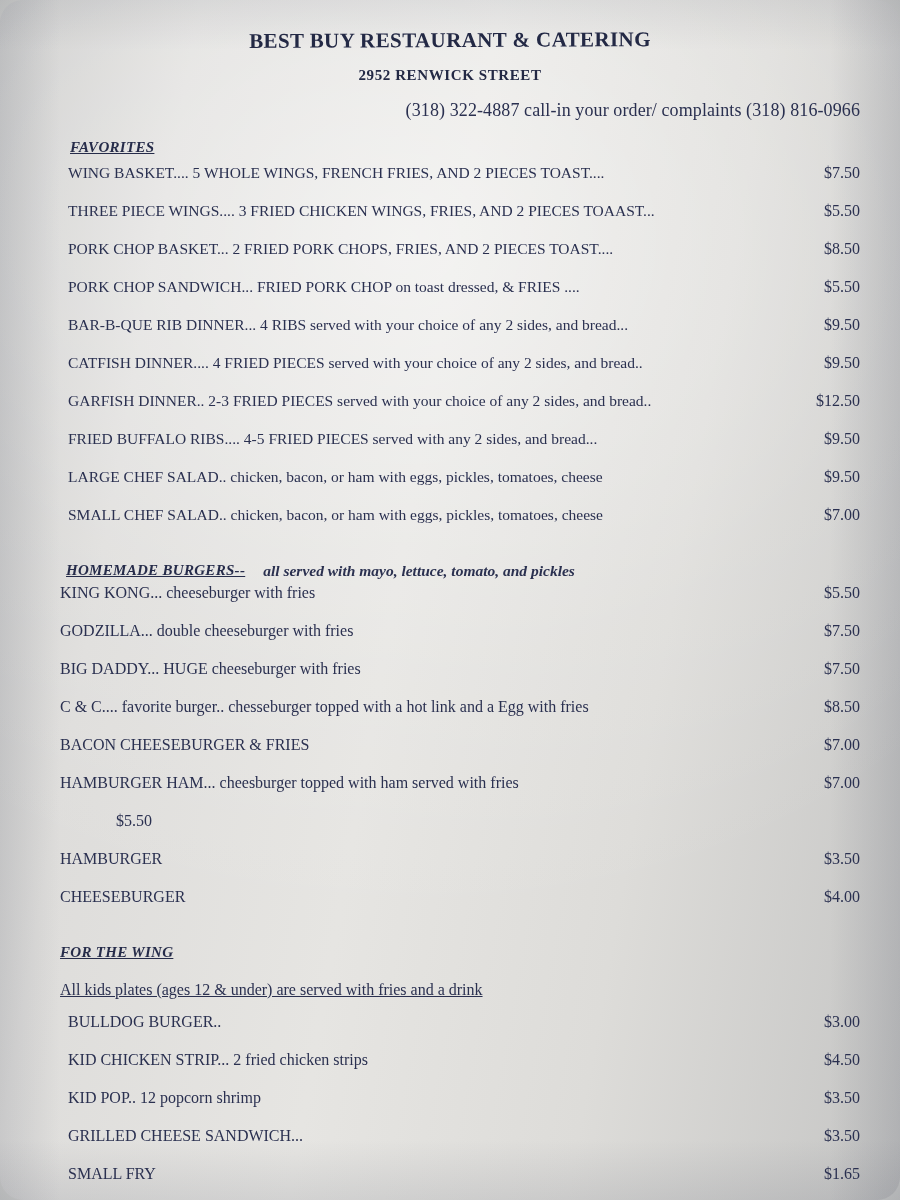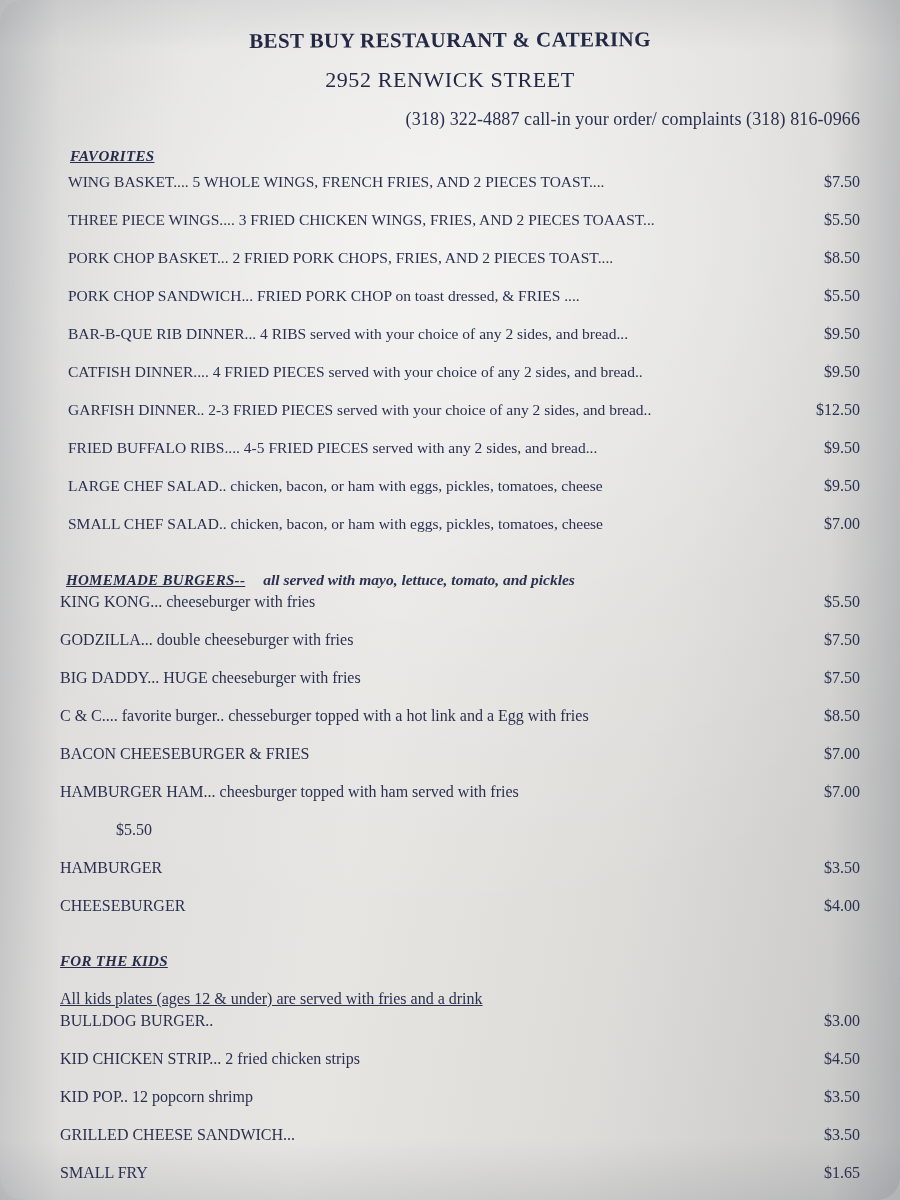--- a/index.html
+++ b/index.html
@@ -44,22 +44,22 @@
     text-align: center;
     font-weight: bold;
     font-size: 21px;
     letter-spacing: 0.4px;
     color: #232945;
     margin: 6px 0 0 0;
     font-family: "Liberation Serif", serif;
   }
   .subtitle {
     text-align: center;
-    font-weight: normal;
-    font-size: 22px;
+    font-weight: bold;
+    font-size: 15px;
     letter-spacing: 0.6px;
     color: #232945;
     margin: 14px 0 0 0;
   }
   .phone {
     text-align: right;
     font-size: 18px;
     color: #2a3050;
     margin: 16px 0 0 0;
     letter-spacing: 0.1px;
@@ -70,21 +70,21 @@
     font-weight: bold;
     font-style: italic;
     text-decoration: underline;
     letter-spacing: 0.3px;
     color: #262c4a;
     display: inline-block;
   }
   .section-row {
     margin: 18px 0 2px 26px;
     display: flex;
-    align-items: center;
+    align-items: flex-start;
     gap: 18px;
   }
   .section-row .section-head {
     margin: 0;
   }
   .section-note {
     font-size: 15.5px;
     font-style: italic;
     font-weight: bold;
     color: #2b3150;
@@ -119,21 +119,21 @@
     width: 92px;
     text-align: right;
     font-size: 16px;
     color: #2a3050;
   }
   
   .g-fav .item { margin-left: 28px; }
   .g-fav .item .name { font-size: 15.5px; }
   .g-fav .item .price { width: 110px; }
   .g-burg .item { margin-left: 20px; }
-  .g-kids .item { margin-left: 20px; }
+  .g-kids .item { margin-left: 28px; align-items: center; }
   .g-kids .item .price { width: 96px; }
   .tilt-a { transform: rotate(-0.25deg); }
 </style>
 </head>
 <body>
 
 <div class="page">
   <div class="content">
 
     <div class="title tilt-a">BEST BUY RESTAURANT &amp; CATERING</div>
@@ -224,21 +224,21 @@
           <span class="price">$3.50</span>
         </li>
         <li class="item">
           <span class="name">CHEESEBURGER</span>
           <span class="price">$4.00</span>
         </li>
       </ul>
     </div>
 
     <div>
-      <div class="section-head" style="margin-left:20px;">FOR THE KIDS</div>
+      <div class="section-head" style="margin-left:20px;">FOR THE WING</div>
       <div class="plain-note">All kids plates (ages 12 &amp; under) are served with fries and a drink</div>
       <ul class="items g-kids">
         <li class="item">
           <span class="name">BULLDOG BURGER..</span>
           <span class="price">$3.00</span>
         </li>
         <li class="item">
           <span class="name">KID CHICKEN STRIP... 2 fried chicken strips</span>
           <span class="price">$4.50</span>
         </li>

